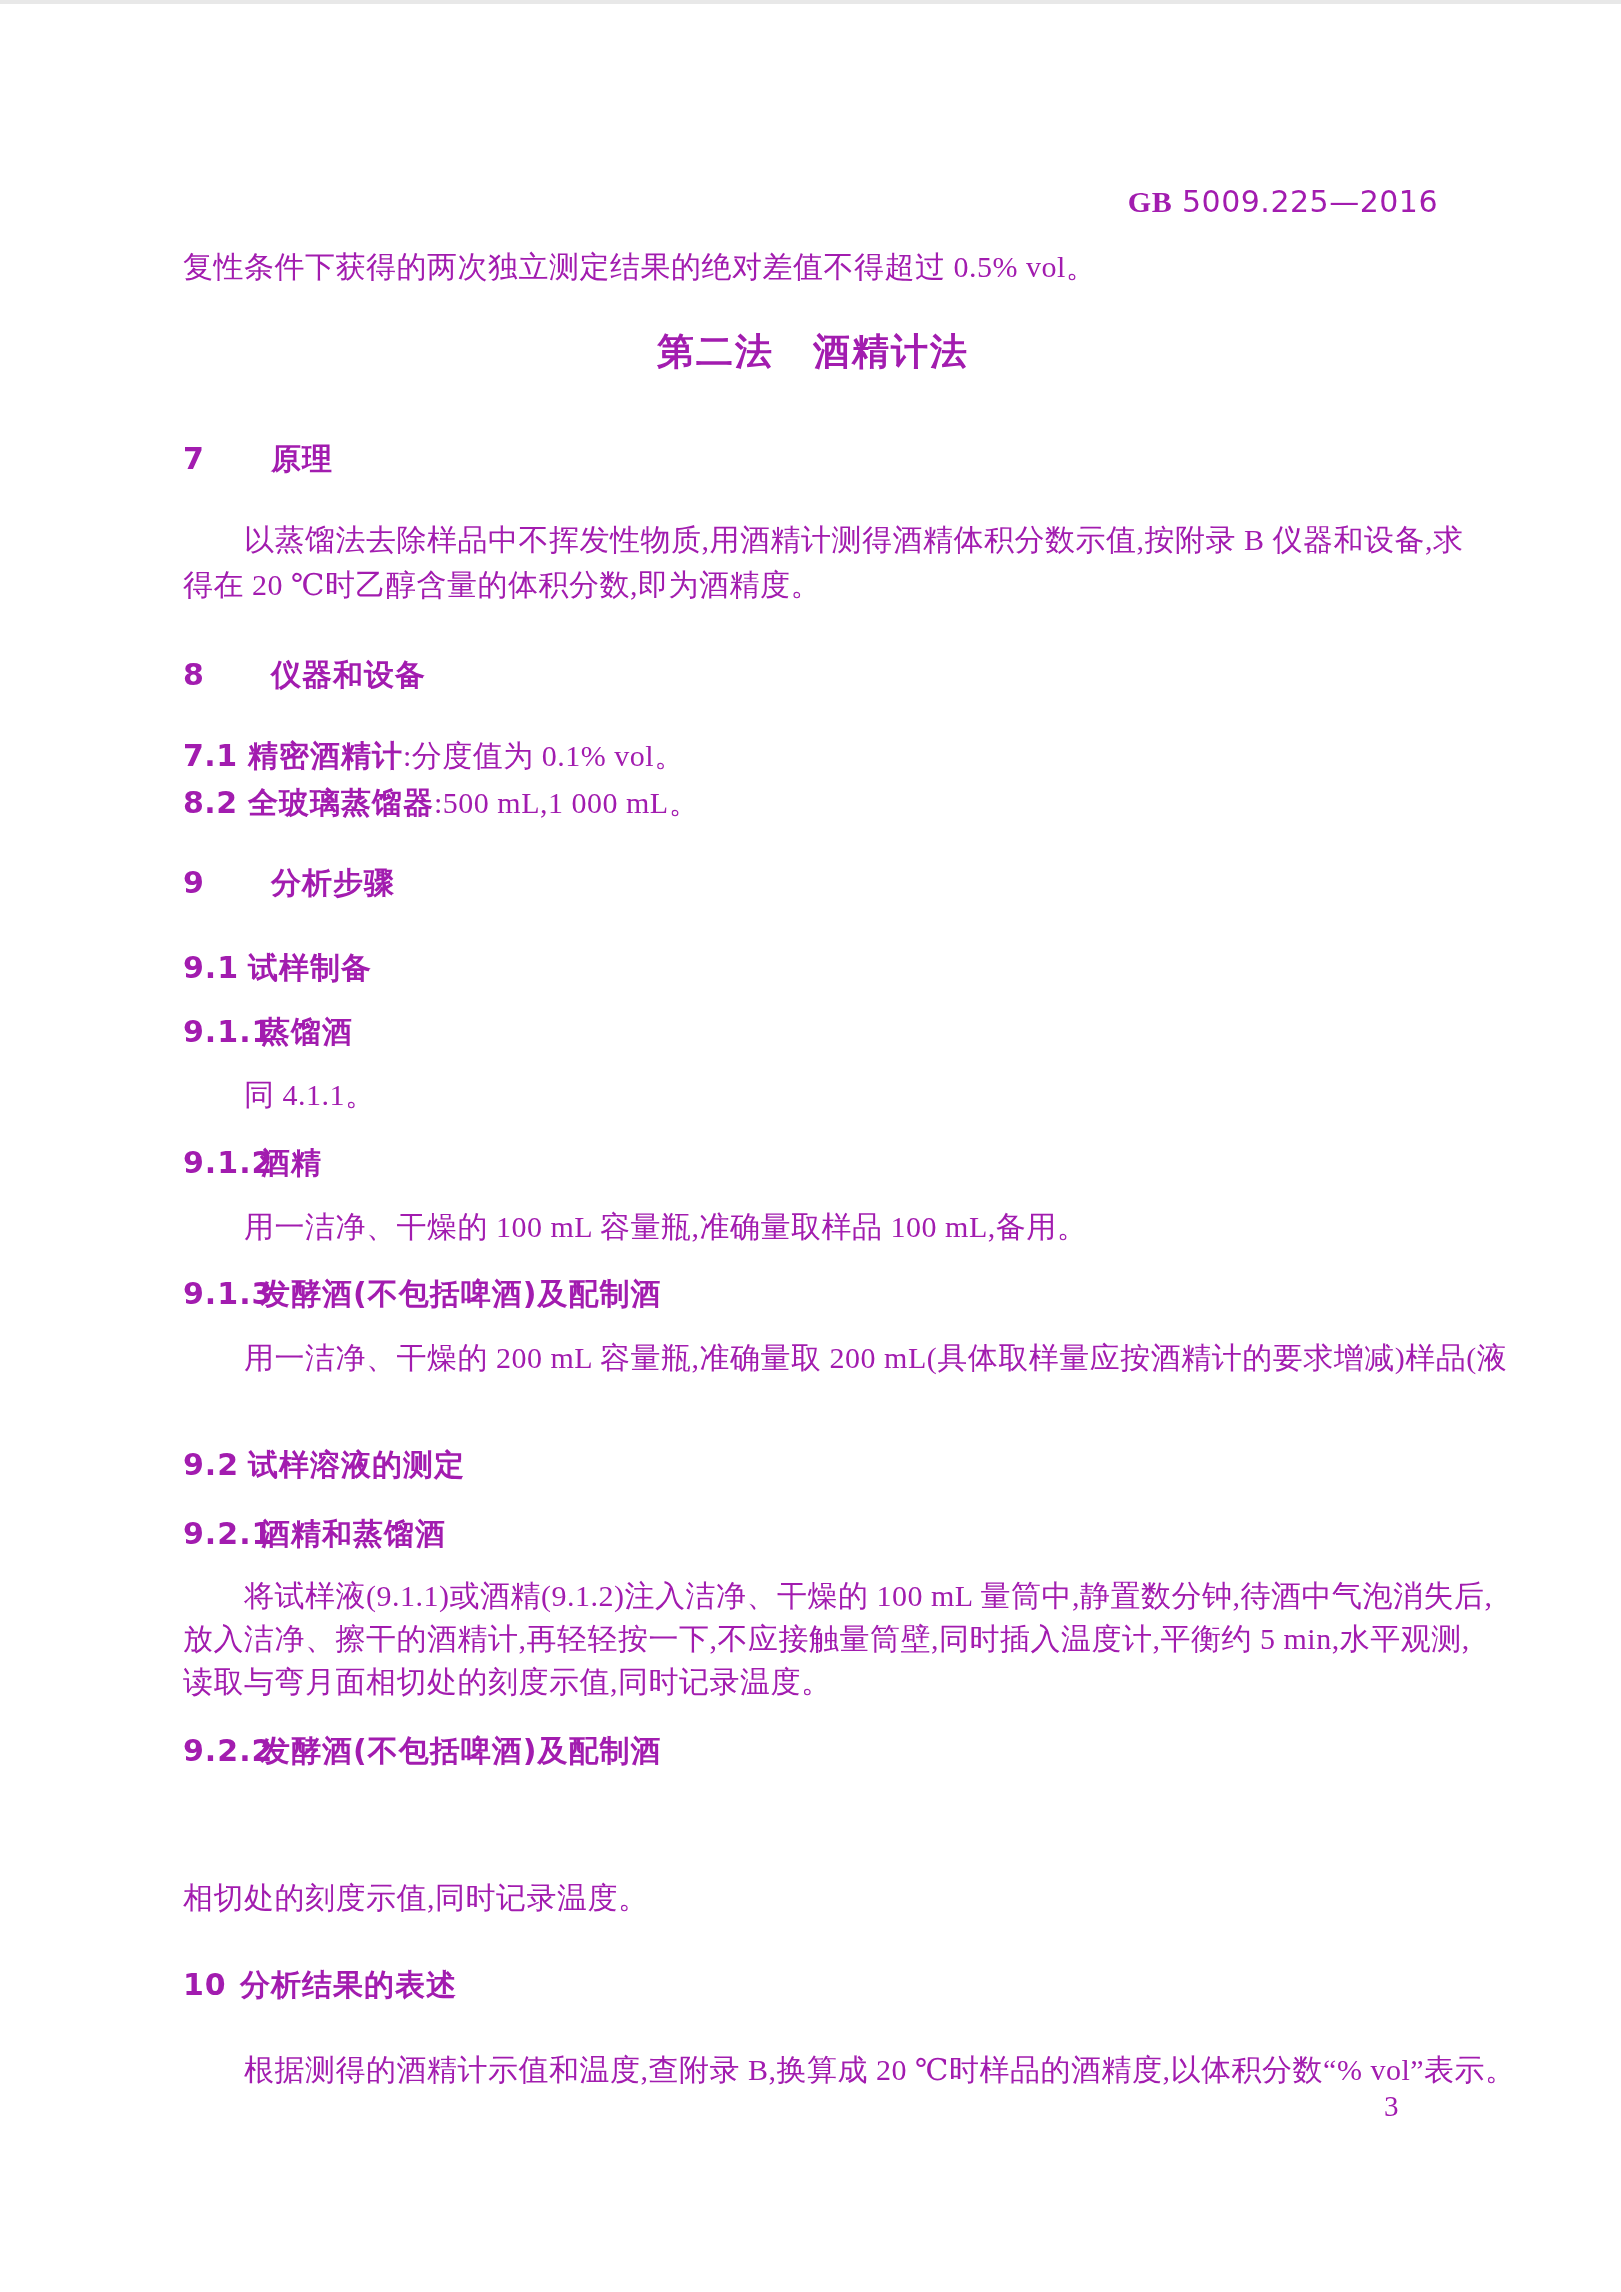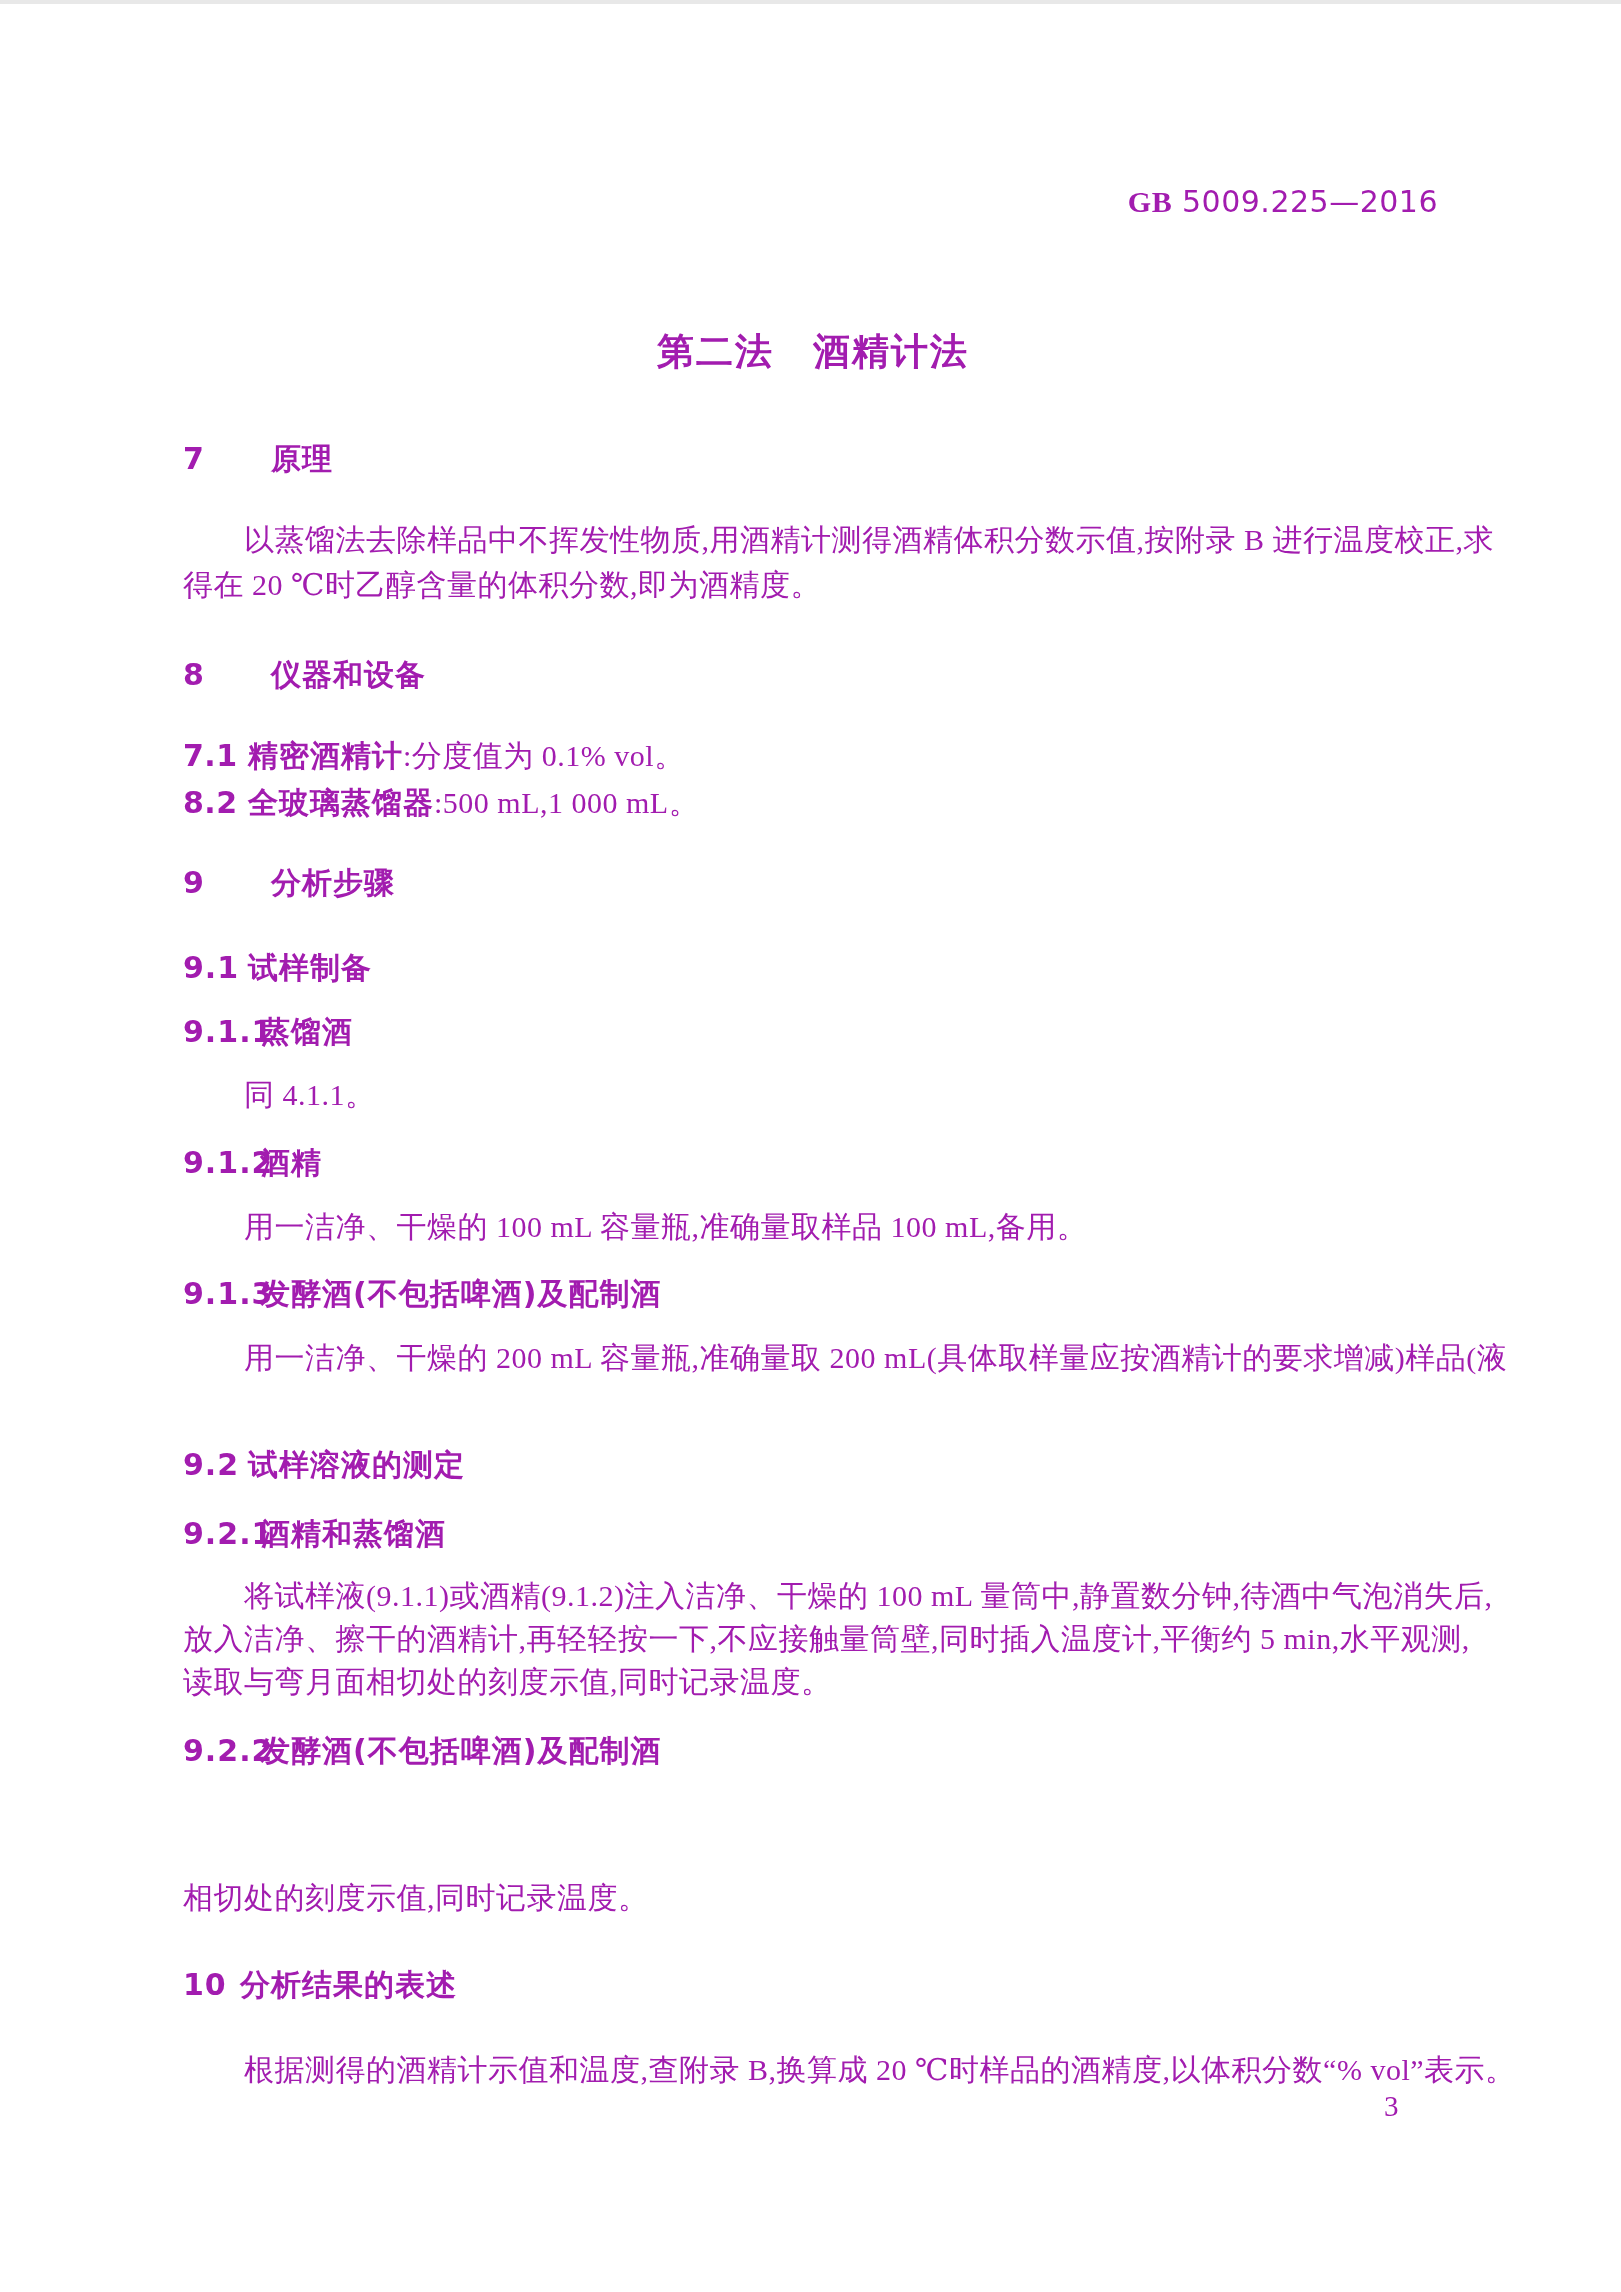--- a/index.html
+++ b/index.html
@@ -53,29 +53,30 @@
 </style>
 </head>
 <body>
 
 <div class="page">
 
   <div class="doc-code">
     <span class="gb">GB</span><span class="num">5009.225—2016</span>
   </div>
 
+  <div class="ln" style="top:245px">复性条件下获得的两次独立测定结果的绝对差值不得超过 0.5% vol。</div>
 
   <div class="part-title">
     <span>第二法</span><span class="method">酒精计法</span>
   </div>
 
   <div class="ln heading" style="top:437px">
     <span class="hnum w-top">7</span><span>原理</span>
   </div>
-  <div class="ln indent" style="top:518px">以蒸馏法去除样品中不挥发性物质,用酒精计测得酒精体积分数示值,按附录 B 进行温度校正,求</div>
+  <div class="ln indent" style="top:518px">以蒸馏法去除样品中不挥发性物质,用酒精计测得酒精体积分数示值,按附录 B 仪器和设备,求</div>
   <div class="ln" style="top:563px">得在 20 ℃时乙醇含量的体积分数,即为酒精度。</div>
 
   <div class="ln heading" style="top:653px">
     <span class="hnum w-top">8</span><span>仪器和设备</span>
   </div>
   <div class="ln" style="top:734px">
     <span class="hnum w-sub">7.1</span><span class="term-bold">精密酒精计</span><span>:分度值为 0.1% vol。</span>
   </div>
   <div class="ln" style="top:781px">
     <span class="hnum w-sub">8.2</span><span class="term-bold">全玻璃蒸馏器</span><span>:500 mL,1 000 mL。</span>

